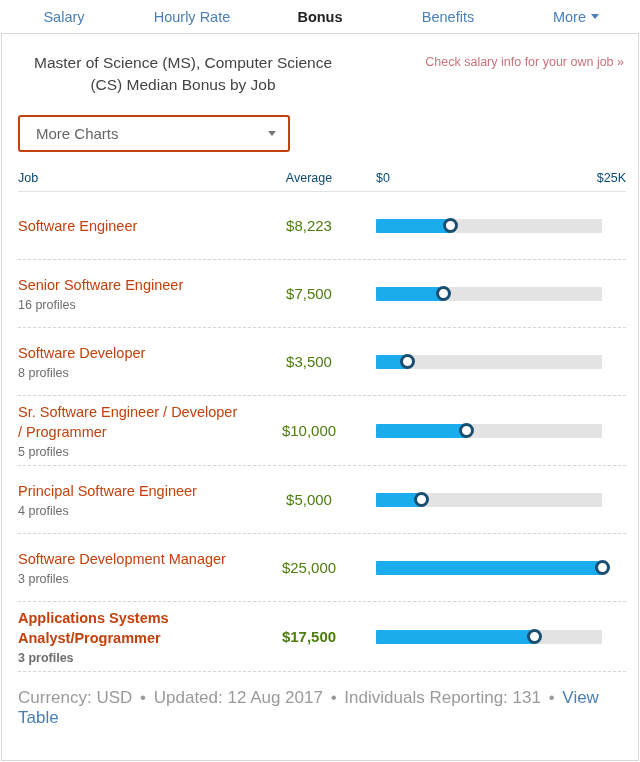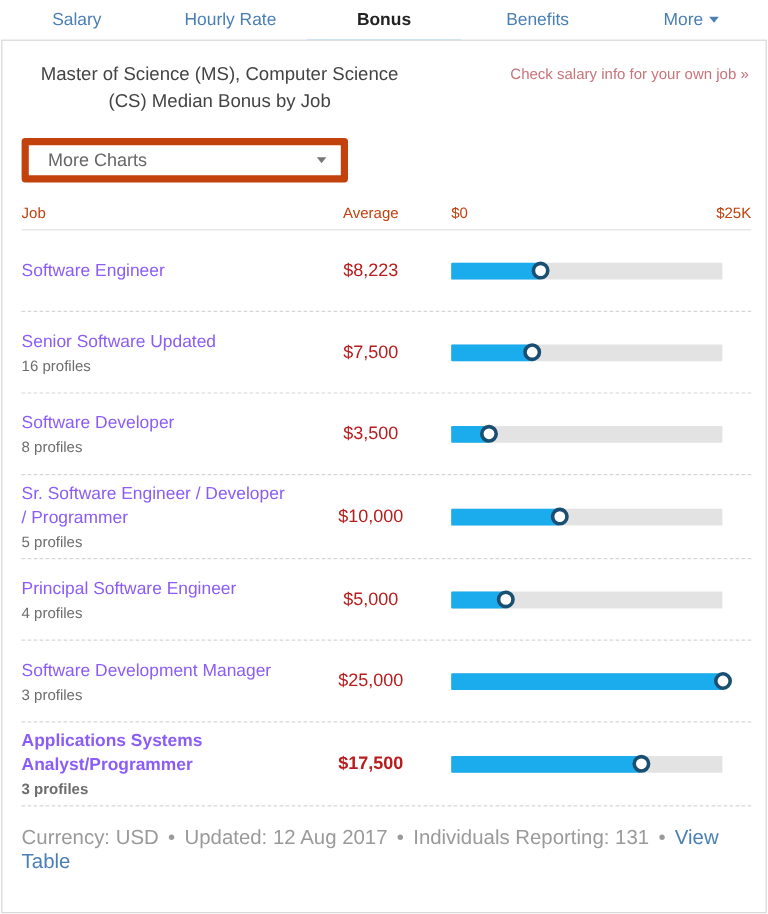--- a/index.html
+++ b/index.html
@@ -115,21 +115,21 @@
   
   .select-wrap {
     position: relative;
     margin-top: 19px;
     width: 272px;
     height: 37px;
   }
   .select-box {
     width: 272px;
     height: 37px;
-    border: 6px solid #c2410c;
+    border: 2px solid #c2410c;
     border-radius: 3px;
     background: #ffffff;
     display: flex;
     align-items: center;
     padding: 0 12px 0 16px;
     font-size: 15px;
     color: #666666;
     cursor: pointer;
     justify-content: space-between;
   }
@@ -144,21 +144,21 @@
   
   .chart-table {
     margin-top: 19px;
     width: 608px;
   }
 
   .col-head {
     display: flex;
     align-items: flex-end;
     font-size: 12.5px;
-    color: #c2410c;
+    color: #0c4a6e;
     padding-bottom: 6px;
     border-bottom: 1px solid #e2e2e2;
   }
   .ch-job     { width: 236px; }
   .ch-average { width: 110px; text-align: center; }
   .ch-zero    { width: 110px; text-align: left; padding-left: 12px;}
   .ch-max     { flex: 1; text-align: right; }
 
   .row {
     display: flex;
@@ -167,37 +167,37 @@
     border-bottom: 1px dashed #d6d6d6;
   }
   .row:last-of-type { border-bottom: 1px dashed #d6d6d6; font-weight: bold; }
 
   .cell-job {
     width: 236px;
     padding: 6px 14px 6px 0;
   }
   .job-name {
     font-size: 14.5px;
-    color: #8b5cf6;
+    color: #c2410c;
     line-height: 1.38;
     cursor: pointer;
     text-decoration: none;
     display: block;
   }
   .job-profiles {
     font-size: 12.5px;
     color: #6d6d6d;
     margin-top: 3px;
   }
 
   .cell-avg {
     width: 110px;
     text-align: center;
     font-size: 15px;
-    color: #b91c1c;
+    color: #4d7c0f;
   }
 
   .cell-bar {
     flex: 1;
     padding-left: 12px;
     padding-right: 2px;
     display: flex;
     align-items: center;
   }
 
@@ -298,21 +298,21 @@
               <div class="cell-avg">$8,223</div>
               <div class="cell-bar">
                 <div class="track">
                   <div class="fill" style="width: 32.9%; background: rgb(27, 172, 238);"></div>
                   <div class="knob" style="left: 32.9%;"></div>
                 </div>
               </div>
             </div>
             <div class="row">
               <div class="cell-job">
-                <a class="job-name">Senior Software Updated</a>
+                <a class="job-name">Senior Software Engineer</a>
                 <div class="job-profiles">16 profiles</div>
               </div>
               <div class="cell-avg">$7,500</div>
               <div class="cell-bar">
                 <div class="track">
                   <div class="fill" style="width: 30%; background: rgb(27, 172, 238);"></div>
                   <div class="knob" style="left: 30%;"></div>
                 </div>
               </div>
             </div>

